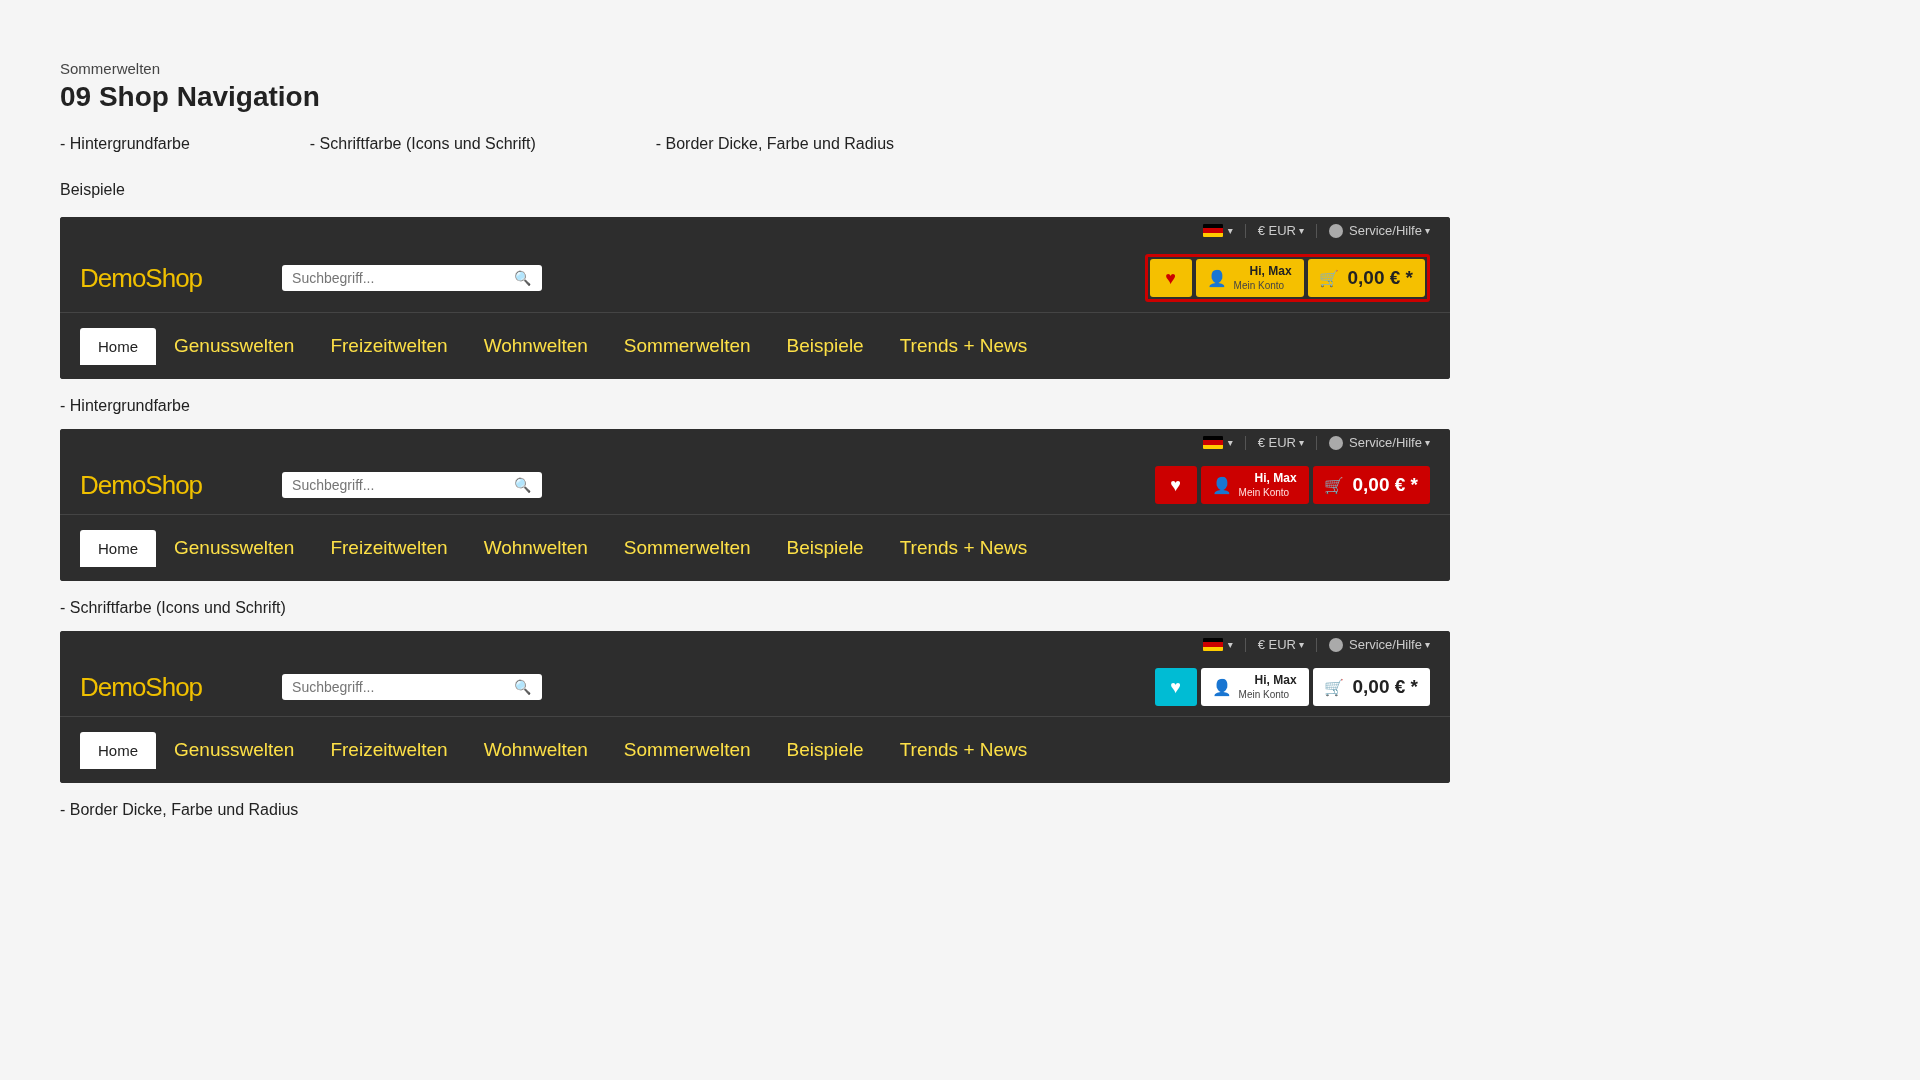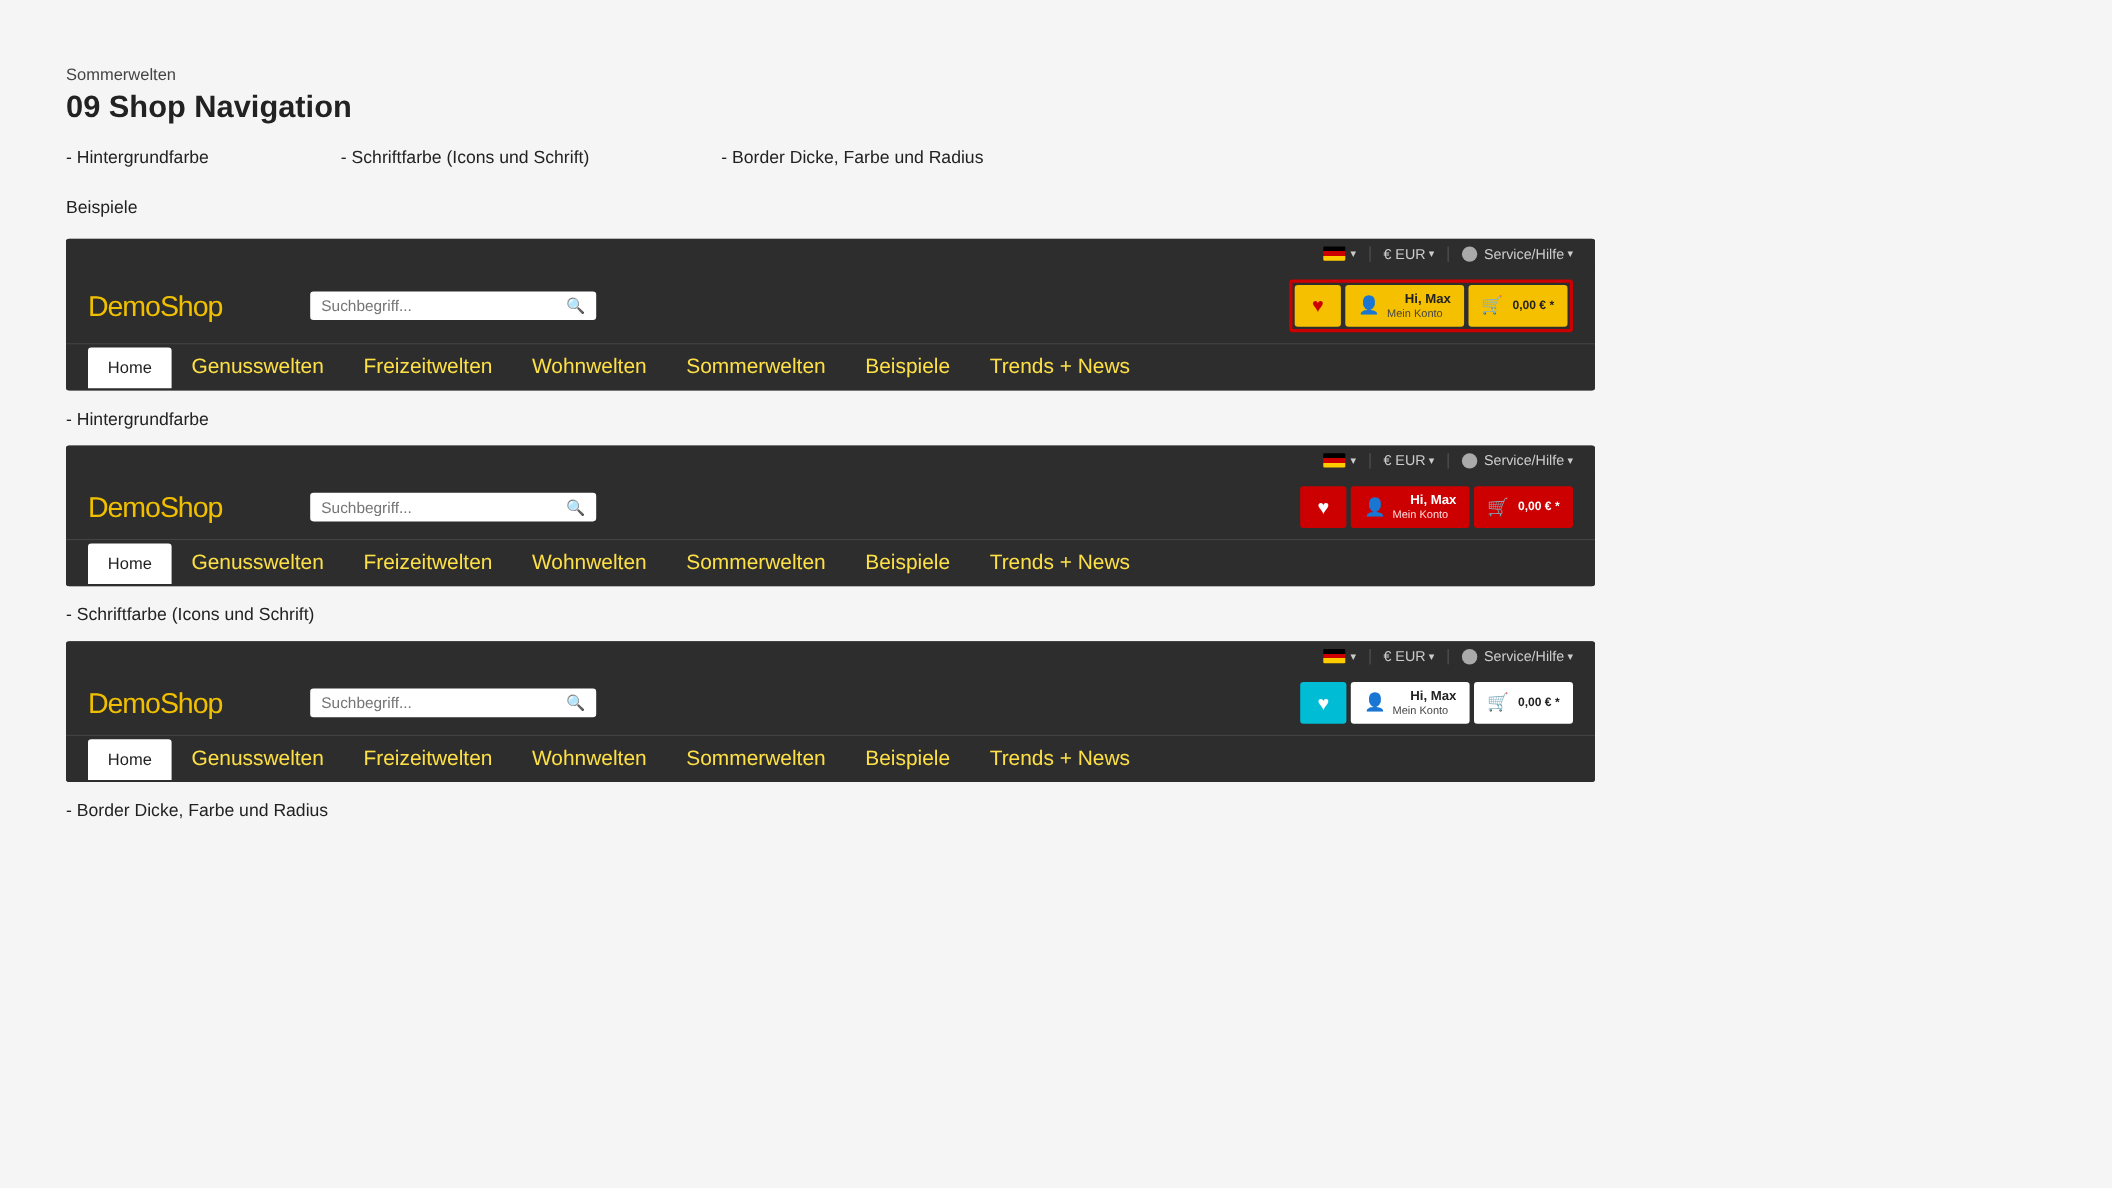--- a/index.html
+++ b/index.html
@@ -227,31 +227,31 @@
       background: #fff;
     }
     .cart-icon {
       color: #cc0000;
       font-size: 16px;
     }
     .cart-icon-dark {
       color: #333;
     }
     .cart-price {
-      font-size: 11px;
+      font-size: 19px;
       font-weight: bold;
       color: #222;
       text-align: right;
     }
 
     
     .nav-menu-row {
       display: flex;
       align-items: center;
-      padding: 0 20px;
+      padding: 12px 20px;
       background: #2d2d2d;
       border-top: 1px solid #444;
     }
     .nav-menu-item {
       padding: 10px 18px;
       font-size: 19px;
       color: #fde047;
       cursor: pointer;
       display: inline-block;
     }

